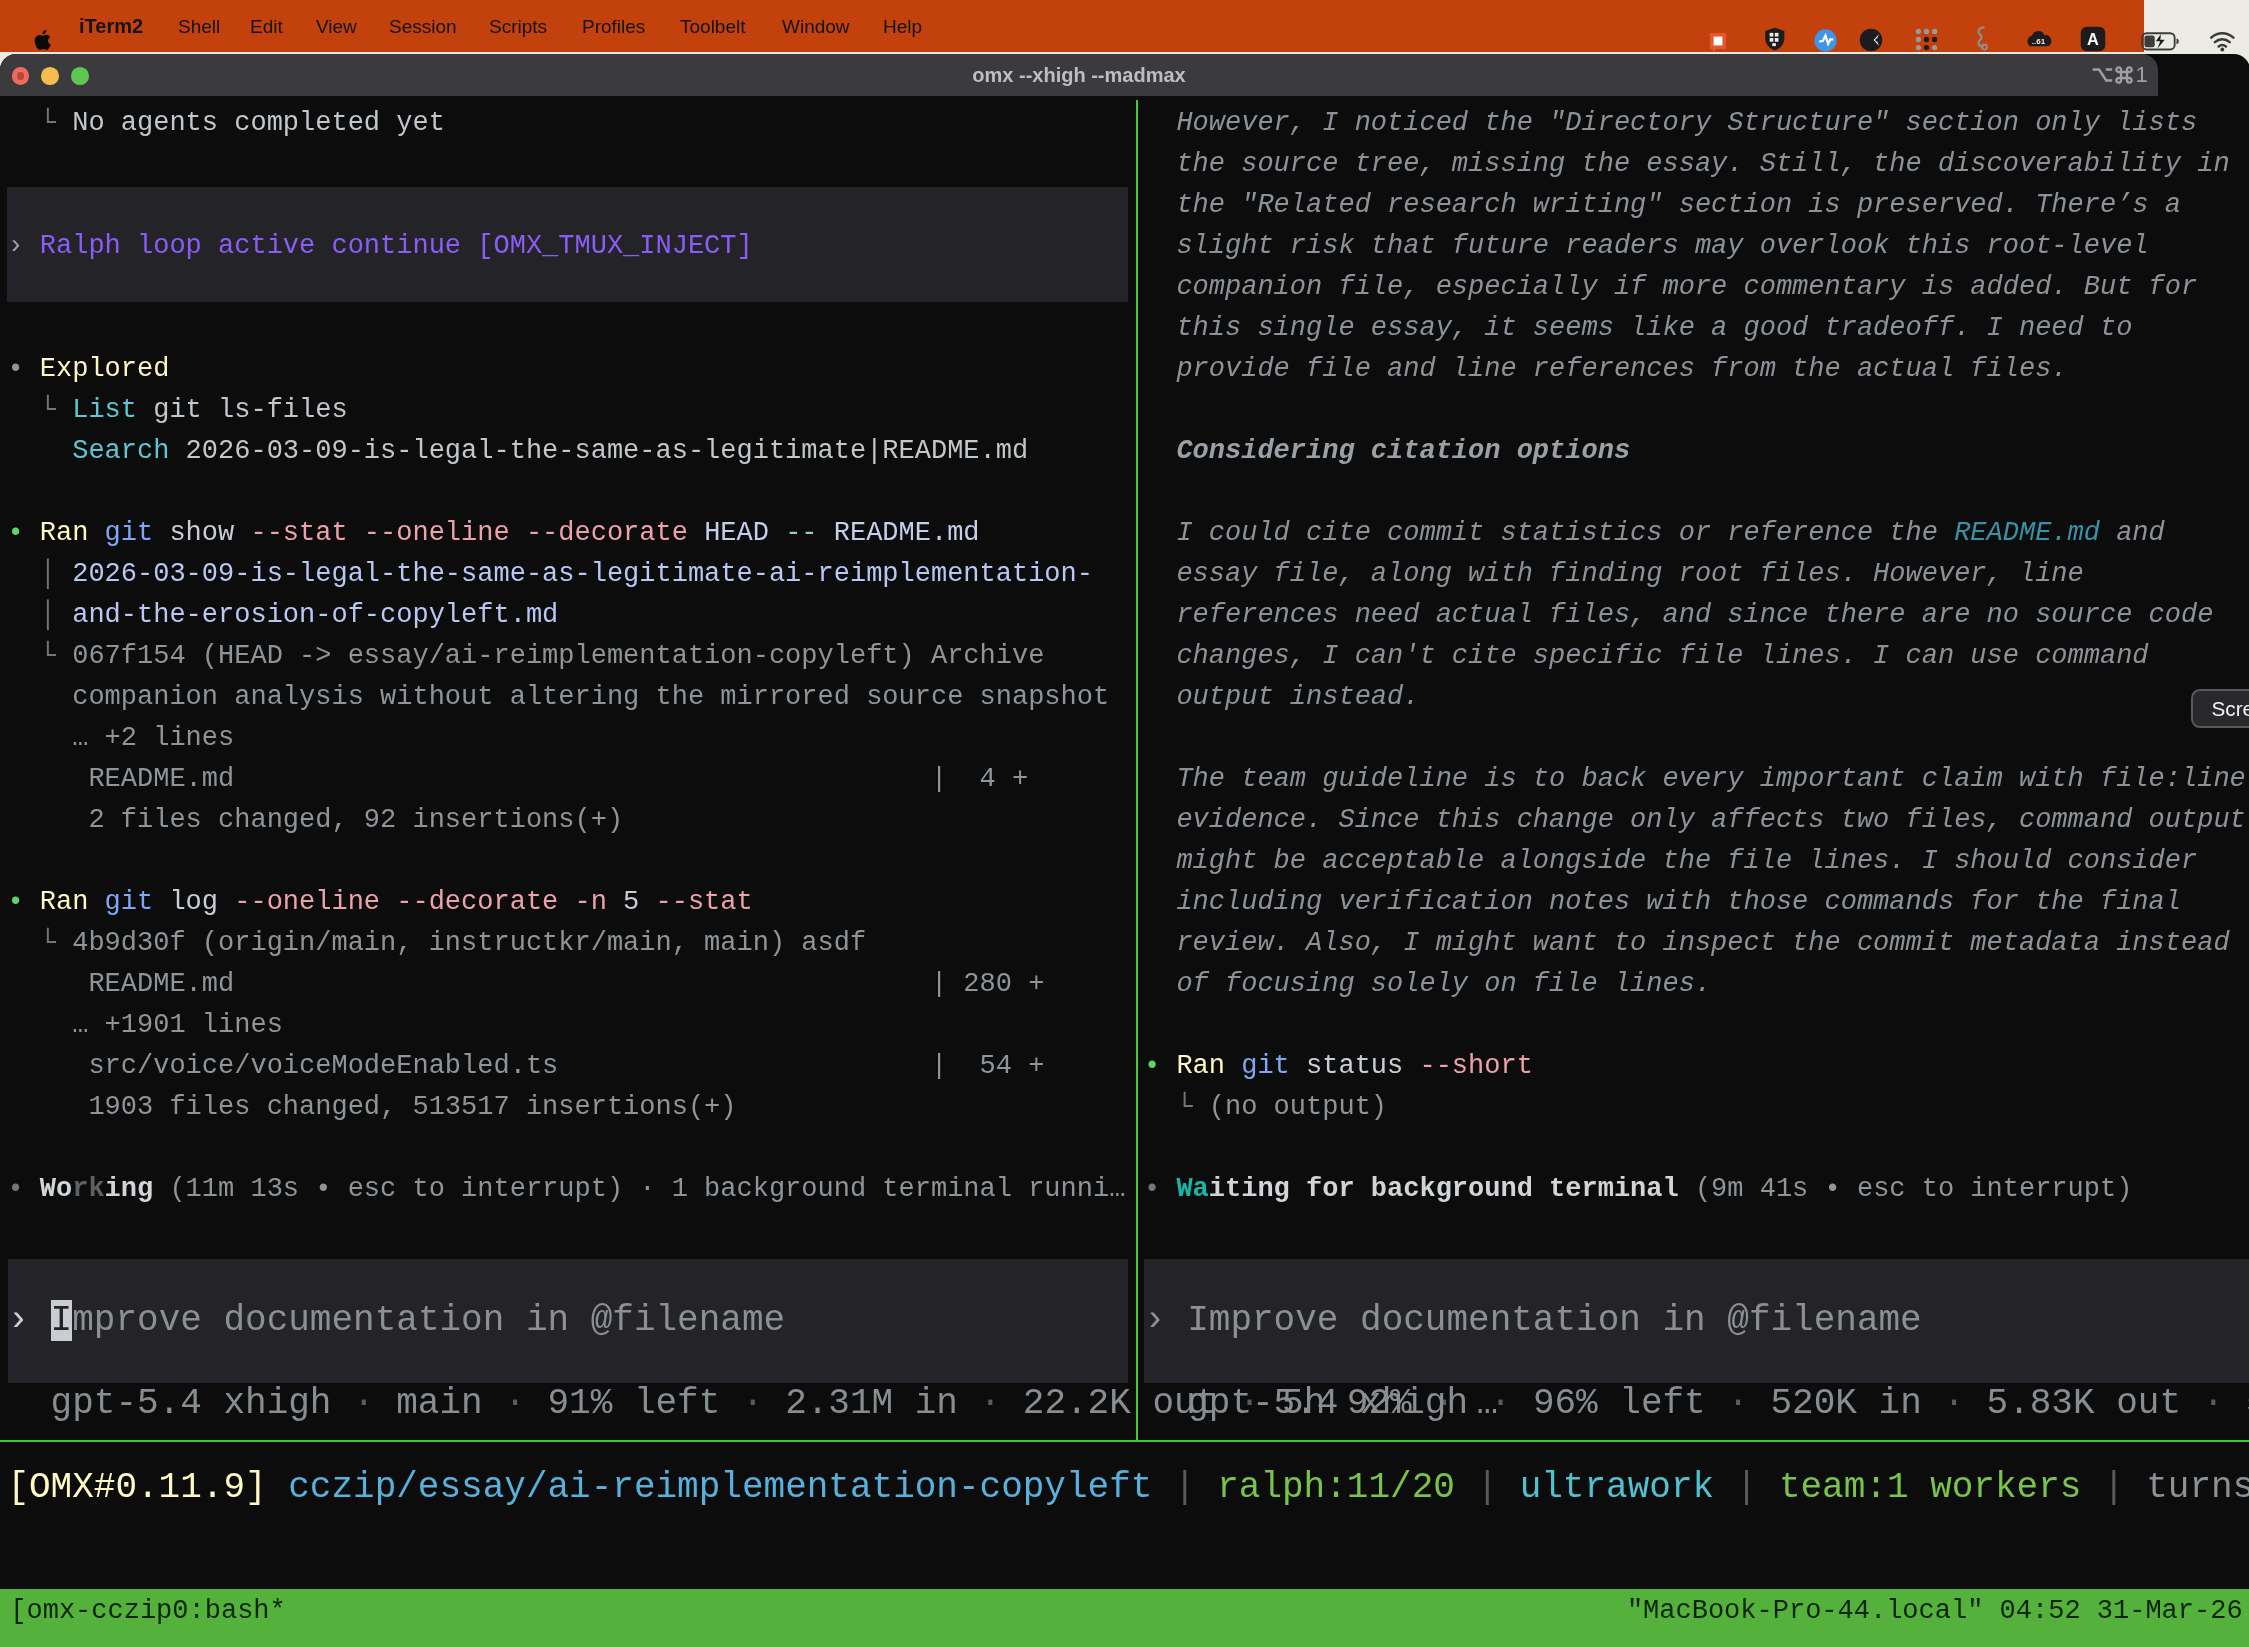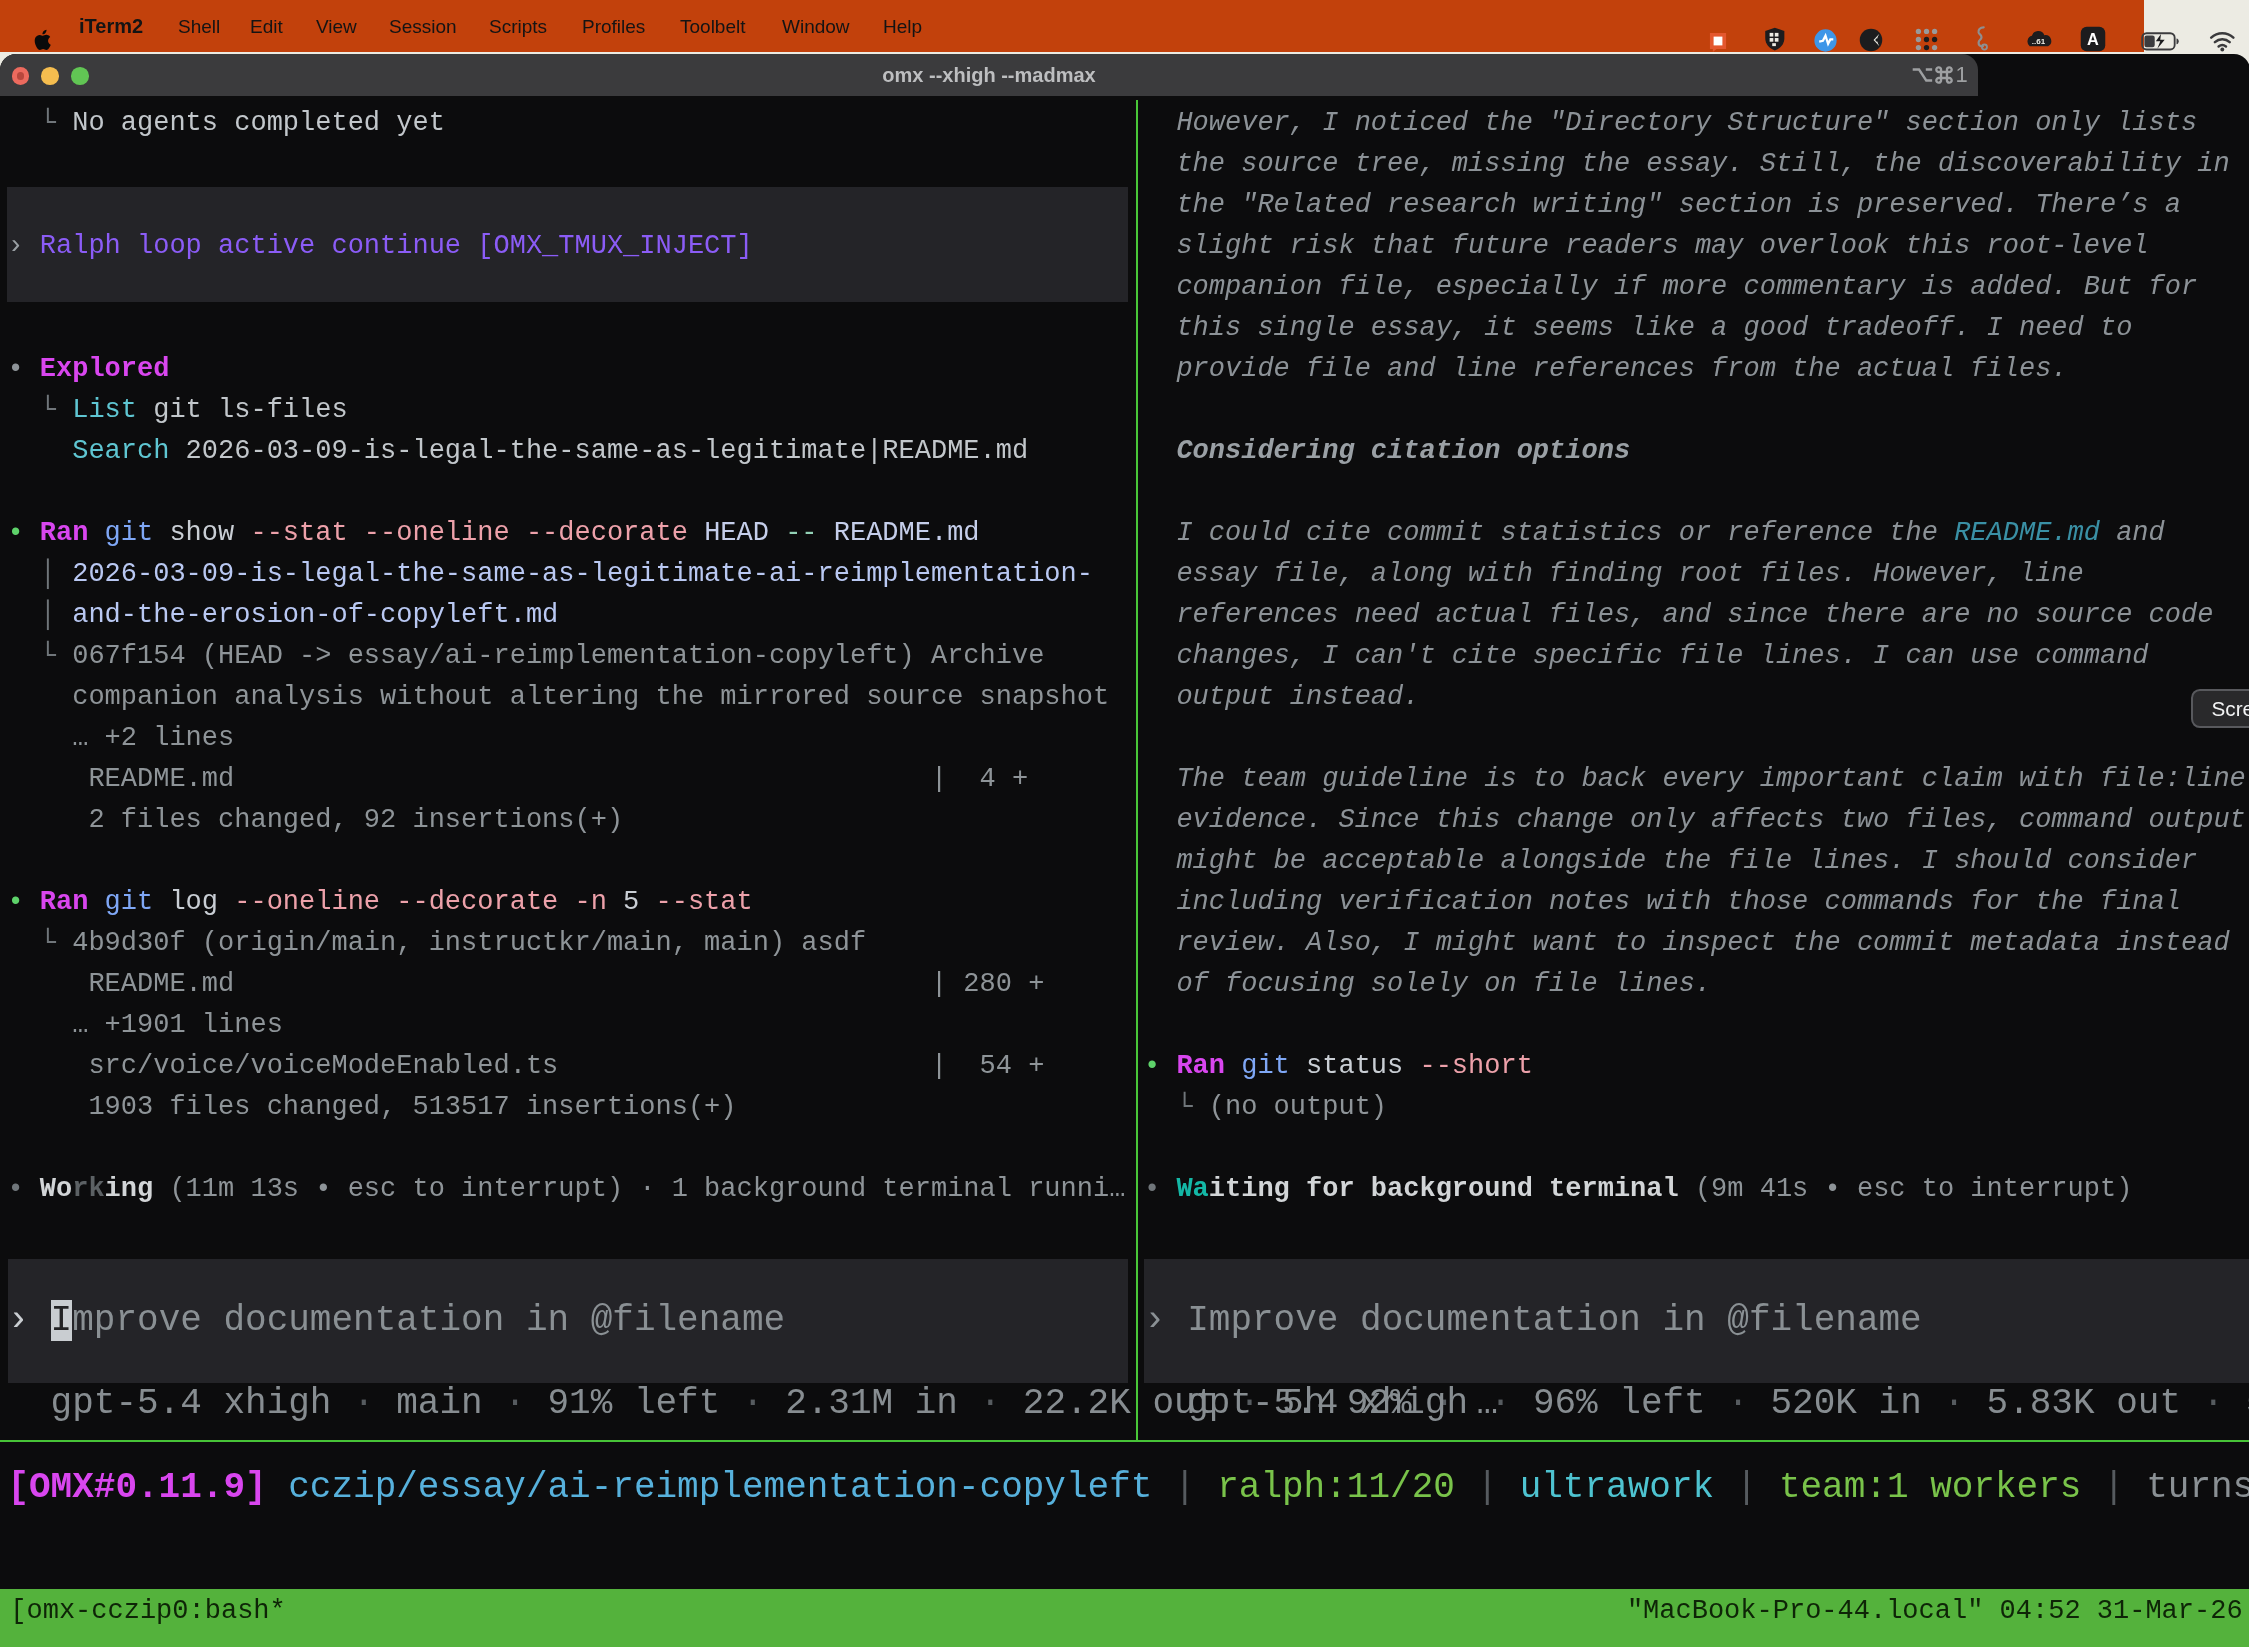--- a/index.html
+++ b/index.html
@@ -1,27 +1,27 @@
 <!DOCTYPE html>
 <html style="font-size:11.8px"><head><meta charset="utf-8"><style>
 *{margin:0;padding:0;box-sizing:border-box}
 html,body{width:2250px;height:1648px;overflow:hidden;background:#ECEBE3}
 body{position:relative;font-family:"Liberation Sans",sans-serif}
 #menubar{position:absolute;left:0;top:0;width:2144px;height:52px;background:#c2410c;color:#141414;font-size:19px}
 .mi{position:absolute;top:0;line-height:53px;white-space:nowrap}
 #window{position:absolute;left:0;top:54px;width:2250px;height:1594px;background:#0C0C0D;border-radius:16px 16px 0 0}
-#titlebar{position:absolute;left:0;top:0;width:1978px;height:42px;background:#3B3B3D;border-radius:16px 16px 0 0}
+#titlebar{position:absolute;left:0;top:0;width:2158px;height:42px;background:#3B3B3D;border-radius:16px 16px 0 0}
 .tl{position:absolute;top:66px;width:17.7px;height:17.7px;border-radius:50%}
 #wtitle{position:absolute;left:0;top:0;width:100%;text-align:center;line-height:42px;color:#BDBEC0;font-size:20px;font-weight:700}
 #hotkey{position:absolute;right:10.3px;top:0;height:42px;display:flex;align-items:center;color:#9EA0A2;font-size:22px}
 #term{position:absolute;left:0;top:42px;width:2250px;height:1552px;background:#0C0C0D;font-family:"Liberation Mono",monospace}
 .box{position:absolute;background:#242428}
 .pane{position:absolute;font-size:27px;line-height:41px;white-space:pre;color:#C2C7CB}
 .row{position:absolute;font-size:36px;line-height:41px;white-space:pre;color:#8A9094}
-b.w{color:#d946ef;font-weight:700}
+b.w{color:#fef9c3;font-weight:400}
 .dim{color:#8E9498}.dmr{color:#70767a}.blu{color:#7FA7F5}.pth{color:#B9C8F2}.pnk{color:#EDA1AA}
 .cyn{color:#5FC6D2}.tel{color:#93D2B6}.grn{color:#5ED36A}.lav{color:#C5CEEA}.lnk{color:#3A90A5}
 .fg2{color:#C9CED4}.bit{font-style:italic;color:#9AA0A5;font-weight:700}
 .it{font-style:italic;color:#8C9297}
 .dot{color:#565B5F}
 #vline{position:absolute;left:1136px;top:3.7px;width:1.5px;height:1341px;background:#49C838}
 #hline{position:absolute;left:0px;top:1344px;width:2250px;height:2.2px;background:#47C337}
 #gbar{position:absolute;left:0;top:1493px;width:2250px;height:60px;background:#54B23C;color:#0E2507;font-size:27px;line-height:44px;white-space:pre}
 #scre{position:absolute;left:2191px;top:593px;width:89px;height:39px;background:#29292B;border:2.2px solid #58595D;border-radius:8.9px;color:#F2F3F4;font-family:"Liberation Sans",sans-serif;font-size:20.7px;line-height:35px;padding-left:18.5px}
 svg{display:block}

